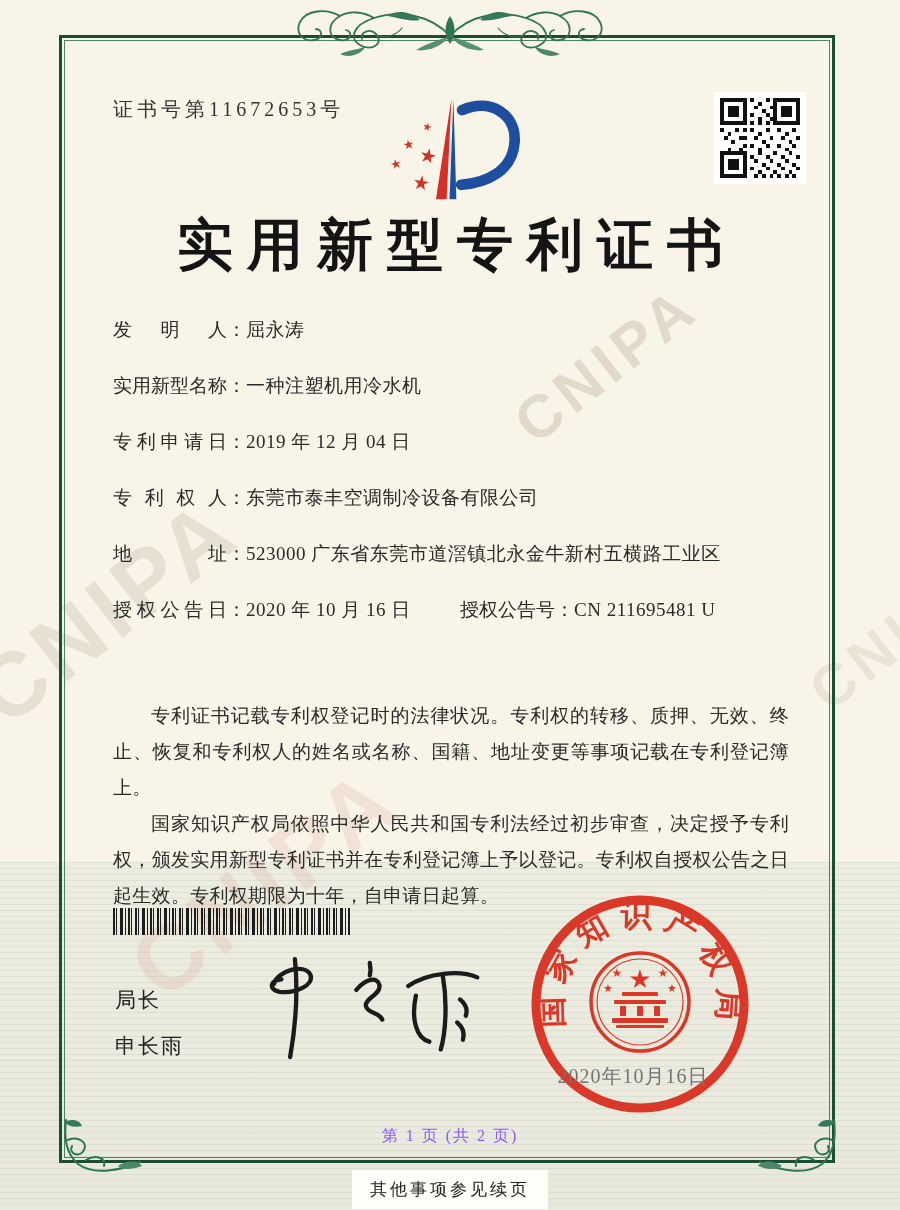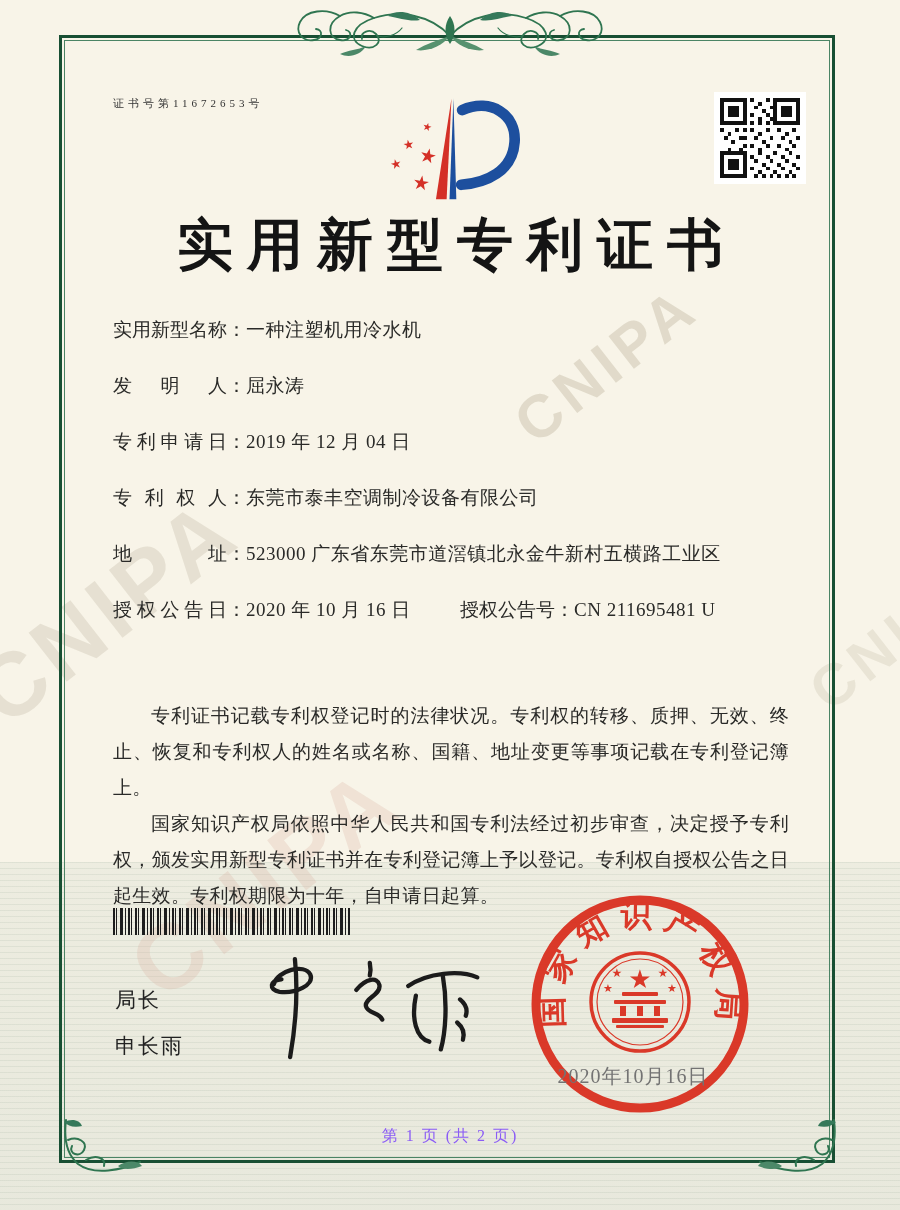--- a/index.html
+++ b/index.html
@@ -23,21 +23,21 @@
     transform:rotate(-38deg);white-space:nowrap;z-index:1;letter-spacing:6px;user-select:none;
   }
   .frame-outer{
     left:59px;top:35px;width:770px;height:1122px;
     border:3px solid #184f33;z-index:2;
   }
   .frame-inner{
     position:absolute;left:2px;top:2px;right:2px;bottom:2px;
     border:1px solid #4b8465;
   }
-  .certno{left:113px;top:96px;font-size:11px;letter-spacing:4px;color:#333;z-index:3;}
+  .certno{left:113px;top:96px;font-size:20px;letter-spacing:4px;color:#333;z-index:3;}
   .qrbox{left:714px;top:92px;width:92px;height:92px;background:#fff;z-index:3;}
   .title{
     left:0;top:208px;width:900px;text-align:center;
     font-family:"Liberation Sans","DejaVu Sans",sans-serif;
     font-size:56px;font-weight:bold;letter-spacing:14px;text-indent:14px;color:#141414;z-index:3;
   }
   .fields{left:113px;top:312px;width:680px;z-index:3;font-size:19px;}
   .frow{height:56px;padding-top:5px;box-sizing:border-box;white-space:nowrap;position:relative;}
   .flabel{
     display:inline-block;width:114px;text-align:justify;text-align-last:justify;
@@ -166,24 +166,24 @@
     </g>
     <polygon points="86,12 70,116 81,116" fill="#d43027"></polygon>
     <polygon points="88,12 84,116 91,116" fill="#1d4f9e"></polygon>
     <path d="M97,24 C127,11 153,29 151,57 C149,87 122,99 96,101" fill="none" stroke="#1d4f9e" stroke-width="11" stroke-linecap="round"></path>
   </svg>
 
   <div class="abs title">实用新型专利证书</div>
 
   <div class="abs fields">
     <div class="frow">
+      <span class="flabel">发明人</span><span>：</span><span class="fvalue">屈永涛</span>
+    </div>
+    <div class="frow">
       <span class="flabel">实用新型名称</span><span>：</span><span class="fvalue">一种注塑机用冷水机</span>
-    </div>
-    <div class="frow">
-      <span class="flabel">发明人</span><span>：</span><span class="fvalue">屈永涛</span>
     </div>
     <div class="frow">
       <span class="flabel">专利申请日</span><span>：</span><span class="fvalue">2019 年 12 月 04 日</span>
     </div>
     <div class="frow">
       <span class="flabel">专利权人</span><span>：</span><span class="fvalue">东莞市泰丰空调制冷设备有限公司</span>
     </div>
     <div class="frow">
       <span class="flabel">地址</span><span>：</span><span class="fvalue">523000 广东省东莞市道滘镇北永金牛新村五横路工业区</span>
     </div>
@@ -248,14 +248,15 @@
           <rect x="98" y="139" width="48" height="3" rx="1"></rect>
         </g>
       </g>
     </g>
   </svg>
 
   <div class="abs sealdate">2020年10月16日</div>
 
   <div class="abs pagenum">第 1 页 (共 2 页)</div>
 
+  <div class="abs contbox">其他事项参见续页</div>
 
 </div>
 
 </body></html>

